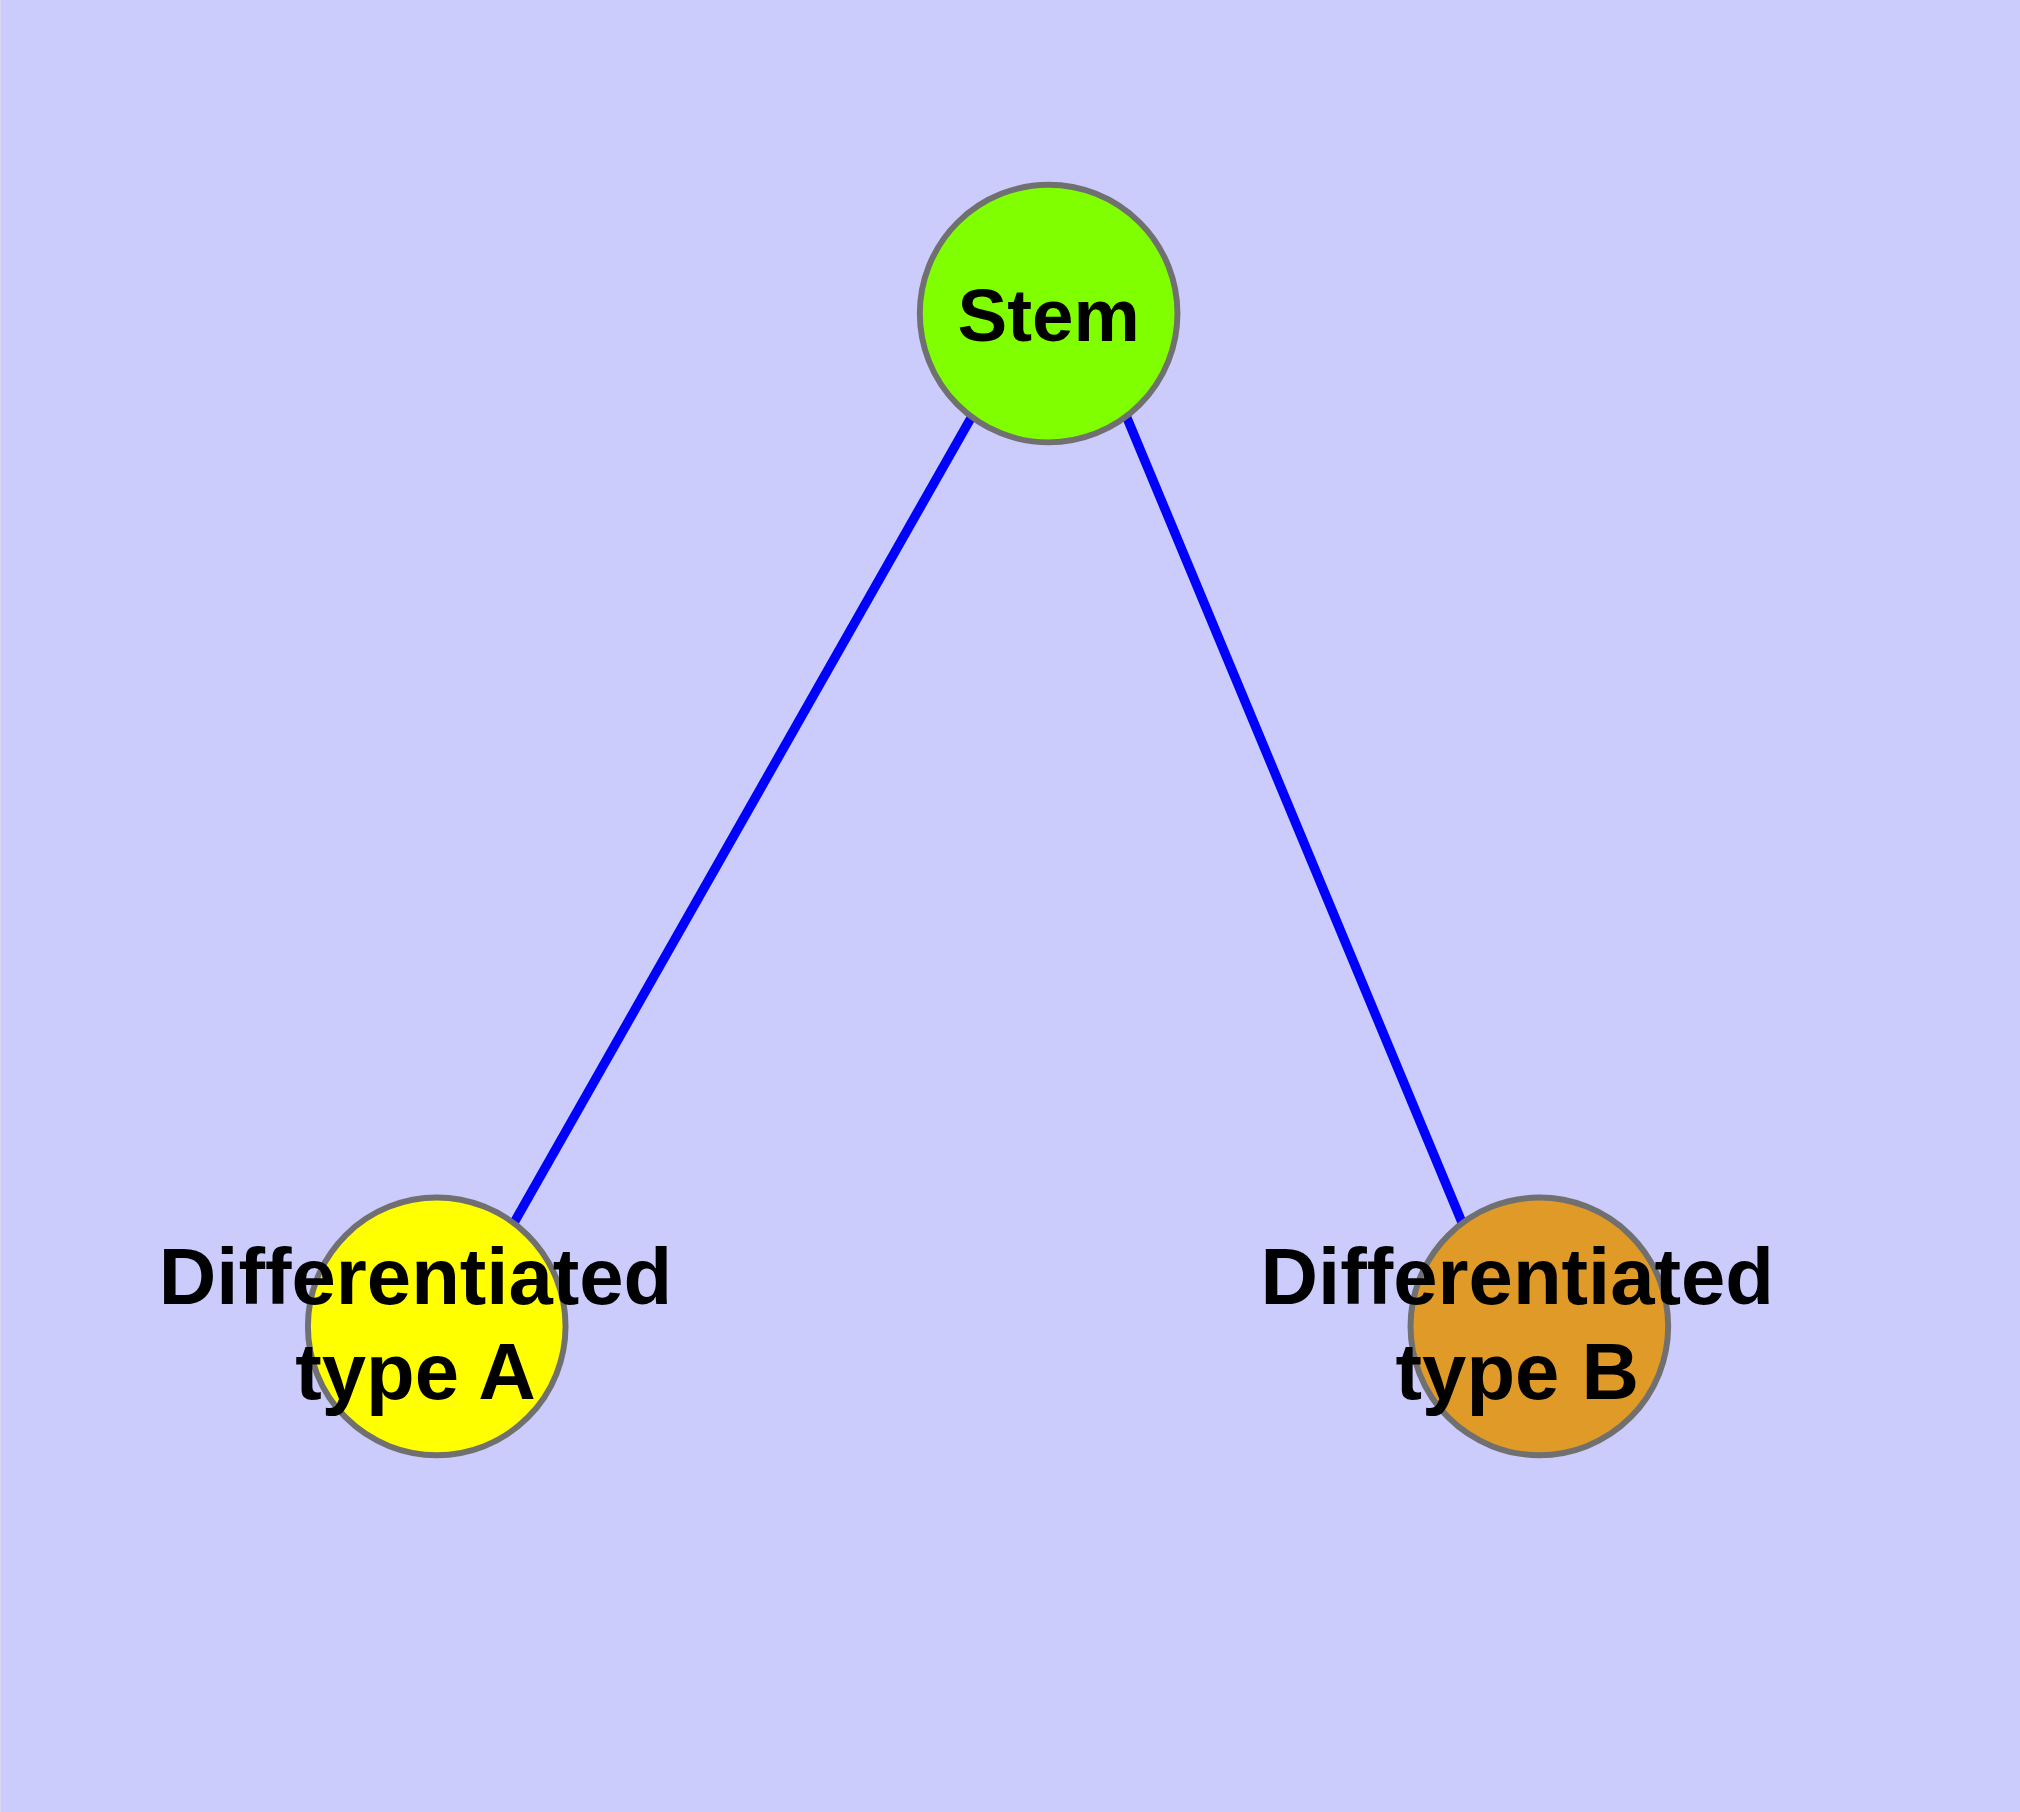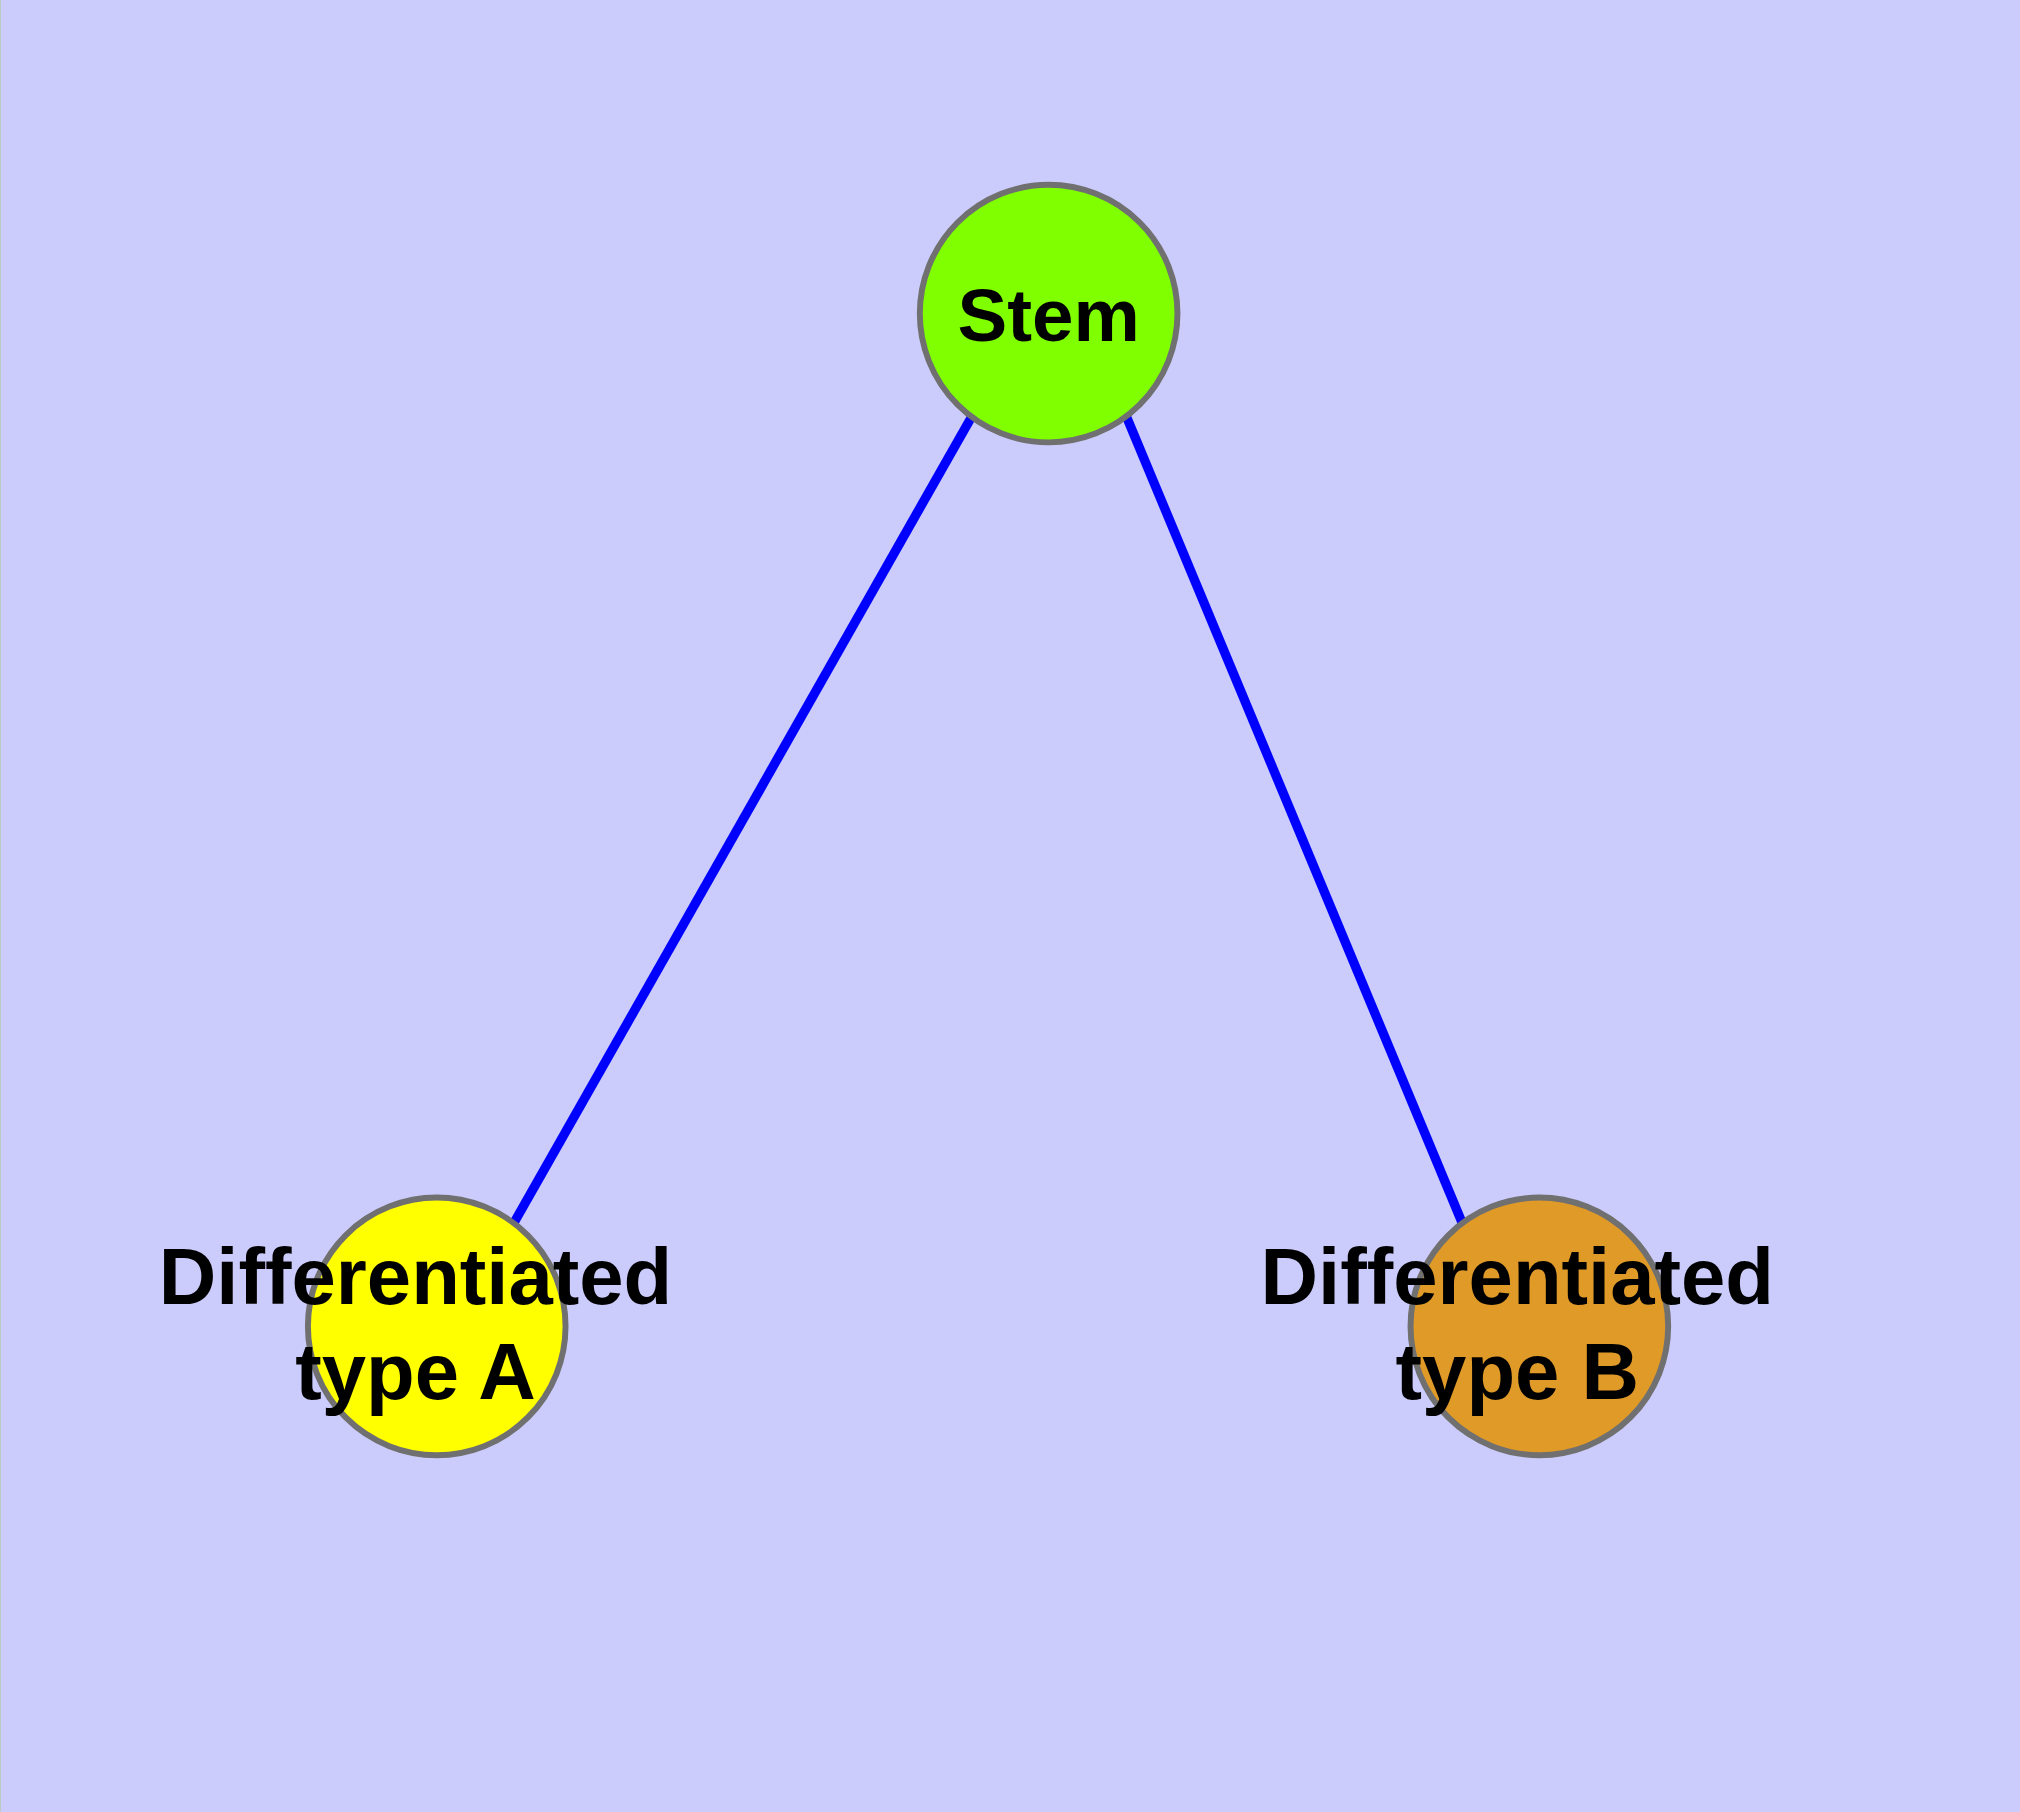--- a/index.html
+++ b/index.html
@@ -44,21 +44,21 @@
   .node-label.single {
     font-size: 88px;
   }
   .node-label.multi {
     font-size: 94px;
   }
 </style>
 </head>
 <body>
 
-<div id="stage" style="width: 2021px; height: 1812px; background: #84cc16;">
+<div id="stage" style="width: 2021px; height: 1812px; background: #fef9c3;">
   <svg id="graph-svg" viewBox="0 0 2384 2138" style="width: 2021px; height: 1812px;">
 
     <rect id="bg-rect" x="0" y="0" width="2384" height="2138" fill="#ccccfc"></rect>
 
     <g id="edges-layer">
         <line class="edge-line" x1="1146" y1="492" x2="606" y2="1443" stroke="#0000ff" stroke-width="11"></line>
         <line class="edge-line" x1="1329" y1="492" x2="1725" y2="1443" stroke="#0000ff" stroke-width="11"></line>
       </g>
 
     <g id="nodes-layer">

